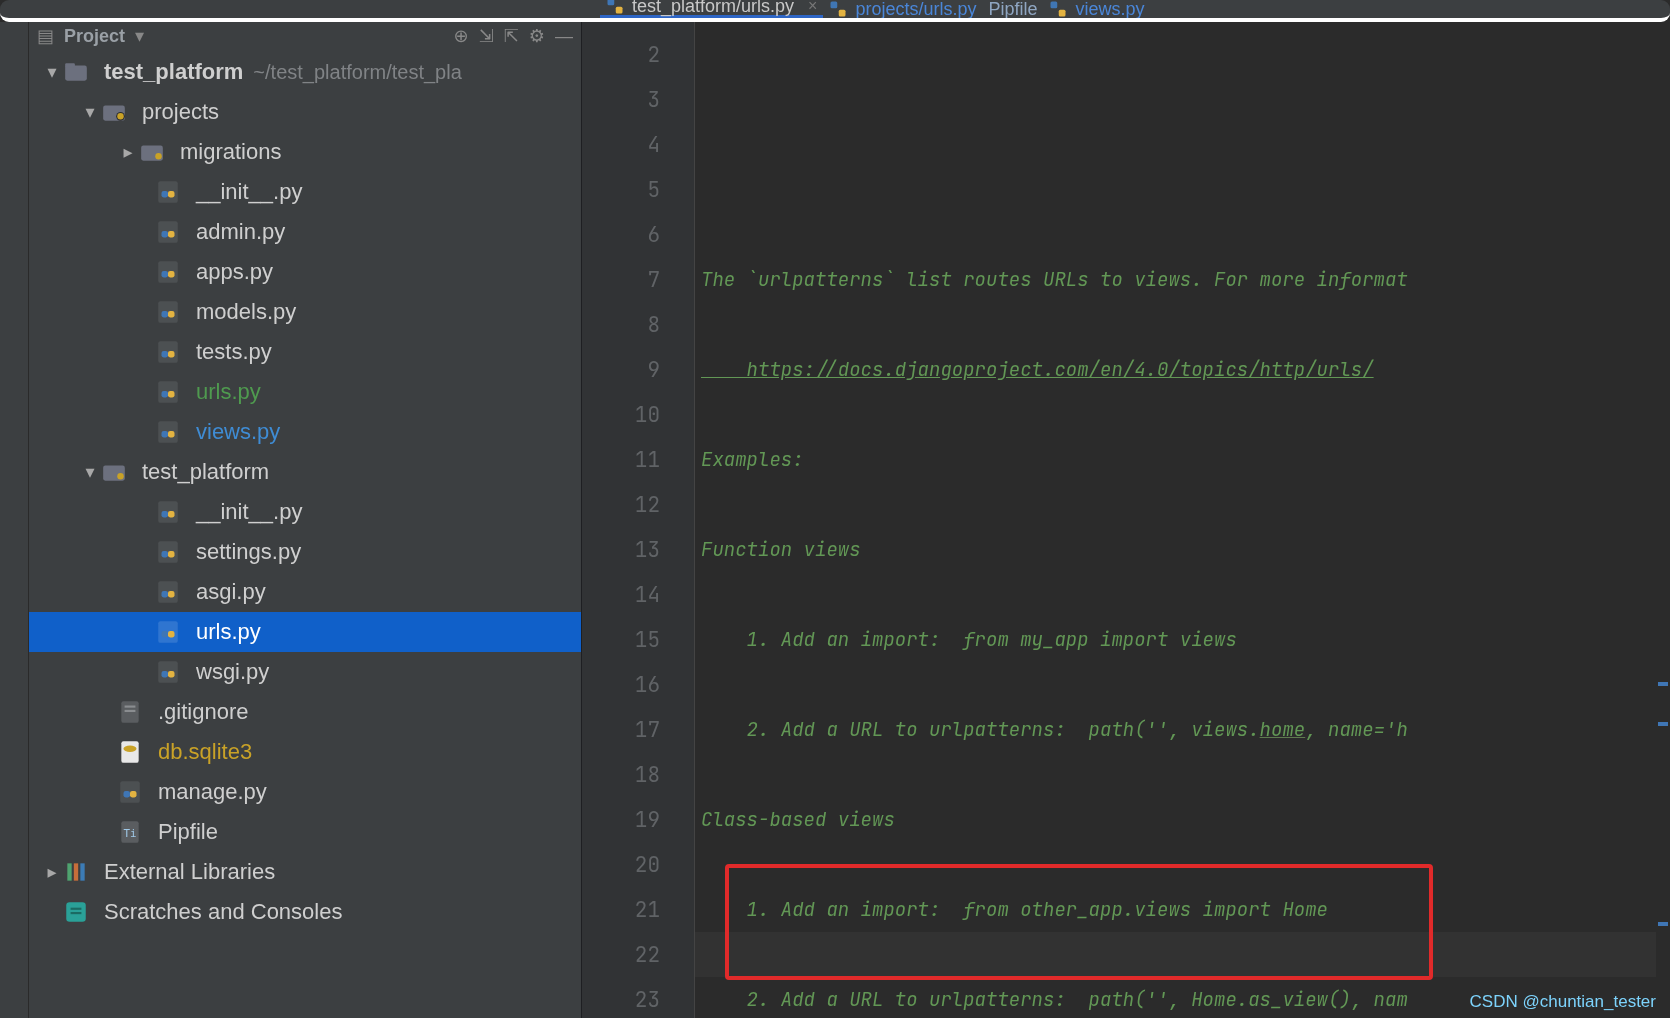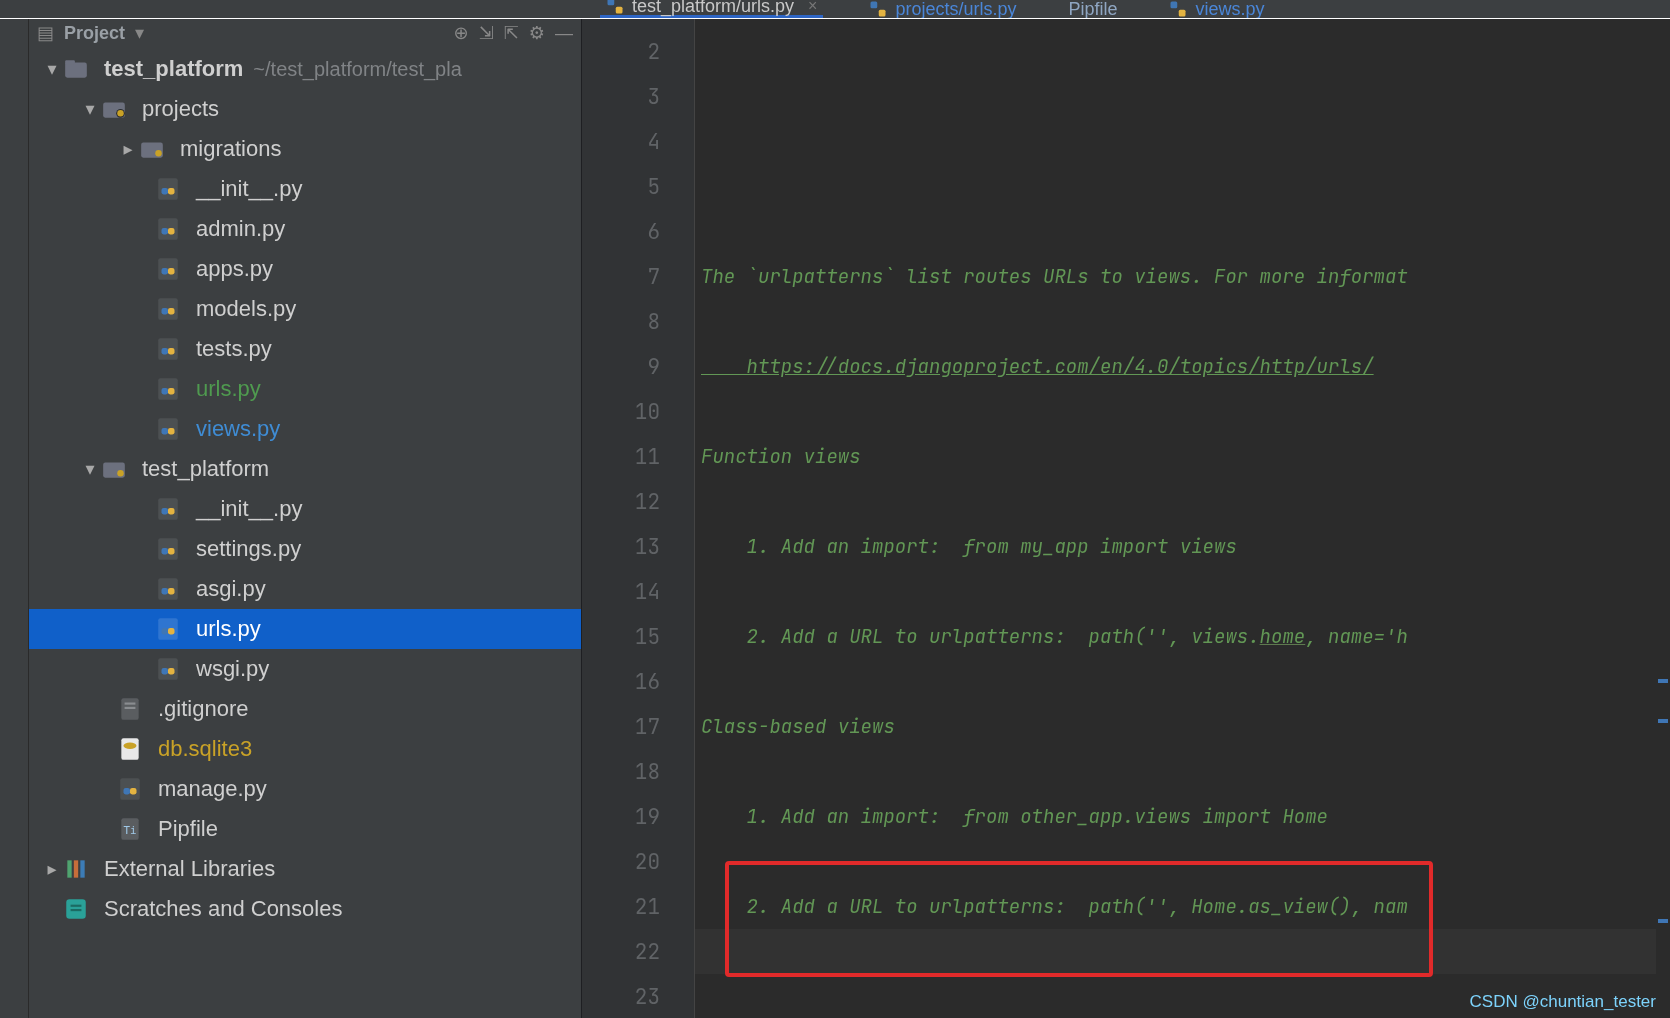--- a/index.html
+++ b/index.html
@@ -33,26 +33,26 @@
     width:1670px;height:1018px;
   }
   .root{display:flex;flex-direction:column;width:100%;height:100%;}
   
   .tabstrip{
     height:18px;
     background:#3c3f41;
     display:flex;
     align-items:flex-end;
     padding-left:600px;
-    gap:40px;
     font-size:18px;
     color:#8fa6c2;
-    border-bottom:1px solid #ffffff;
+    border-bottom:4px solid #ffffff;
     white-space:nowrap;
     overflow:hidden;
+    border-radius:9px;
   }
   .tab{display:flex;align-items:center;gap:8px;padding:0 6px;height:18px;}
   .tab.sel{border-bottom:3px solid var(--tab-sel-border);color:#c8c8c8;}
   .tab .pyico{width:18px;height:18px;display:inline-flex;}
   .tab .close{color:#777;font-size:16px;margin-left:6px;}
 
   .body{flex:1;display:flex;min-height:0;}
   
   .sideleft{width:28px;background:#3c3f41;border-right:1px solid #2a2a2a;}
   .projectpane{
@@ -469,20 +469,21 @@
             <div>23</div>
         </div>
         <div class="foldcol"></div>
 
         <div class="code">
           <div class="curline" style="top:910px"></div>
 
 <span class="ln c-doc"> </span>
 <span class="ln c-doc"><span>The `urlpatterns` list routes URLs to views. For more informat</span></span>
 <span class="ln c-doc"><a class="u">    https://docs.djangoproject.com/en/4.0/topics/http/urls/</a></span>
+<span class="ln c-doc"><span>Examples:</span></span>
 <span class="ln c-doc"><span>Function views</span></span>
 <span class="ln c-doc"><span>    1. Add an import:  from my_app import views</span></span>
 <span class="ln c-doc"><span>    2. Add a URL to urlpatterns:  path('', views.</span><span class="u">home</span><span>, name='h</span></span>
 <span class="ln c-doc"><span>Class-based views</span></span>
 <span class="ln c-doc"><span>    1. Add an import:  from other_app.views import Home</span></span>
 <span class="ln c-doc"><span>    2. Add a URL to urlpatterns:  path('', Home.as_view(), nam</span></span>
 
 
 
 

